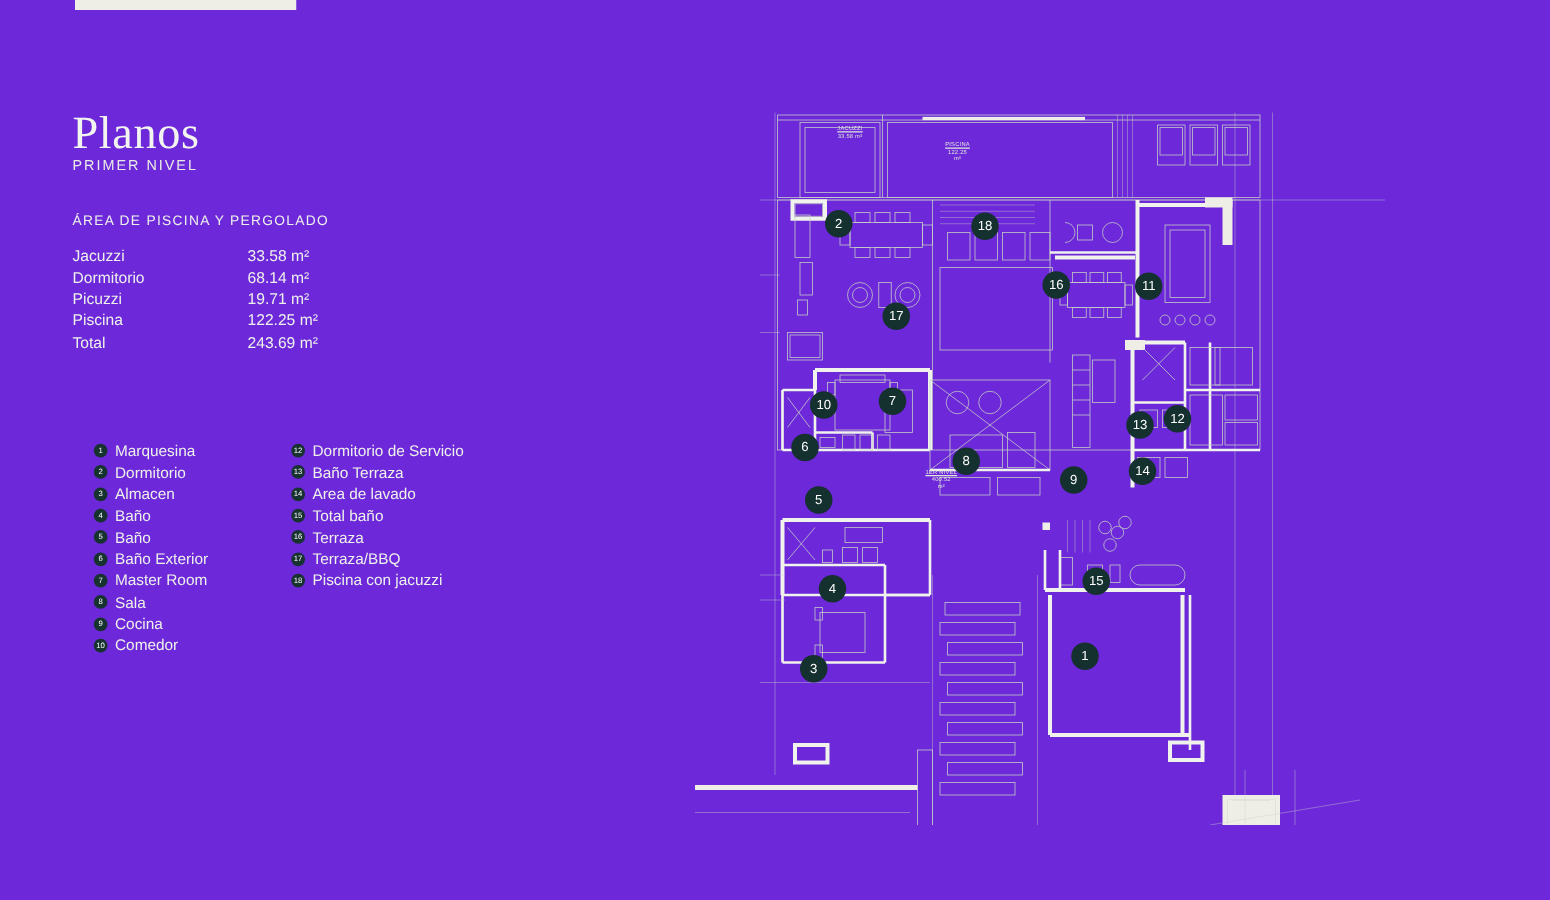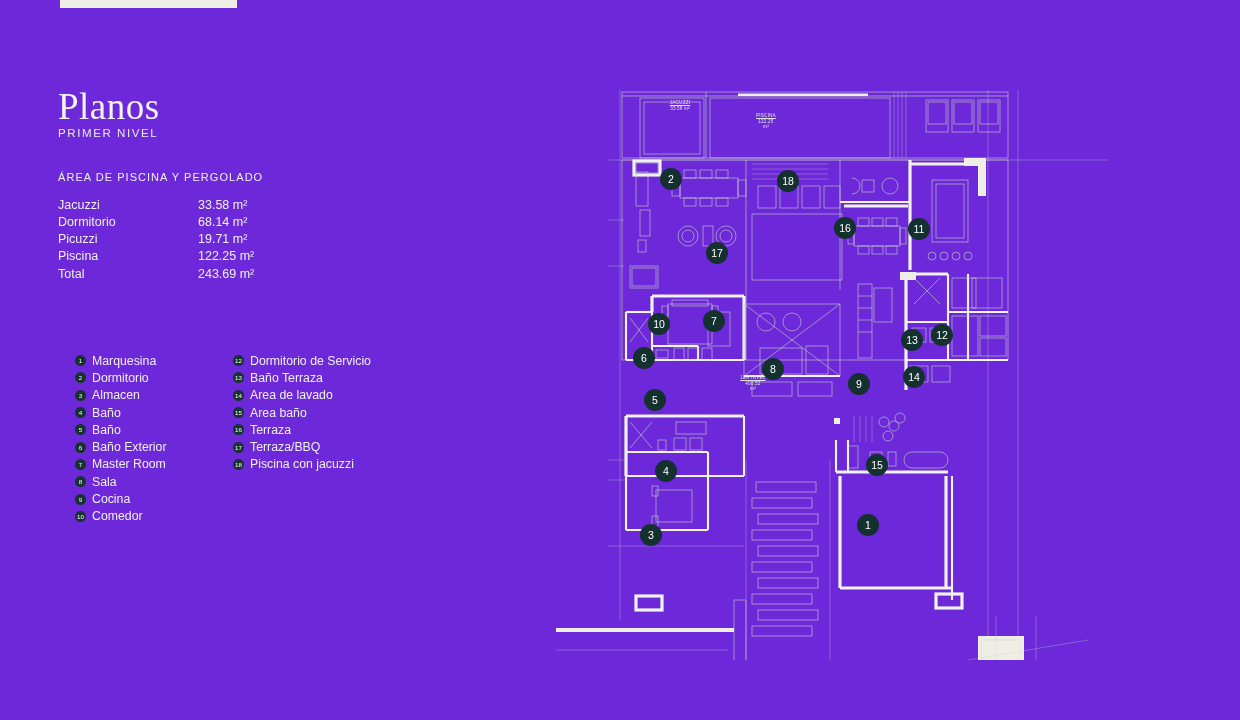--- a/index.html
+++ b/index.html
@@ -208,21 +208,21 @@
         <div class="legend-item">
           <span class="lg-badge">13</span>
           <span>Baño Terraza</span>
         </div>
         <div class="legend-item">
           <span class="lg-badge">14</span>
           <span>Area de lavado</span>
         </div>
         <div class="legend-item">
           <span class="lg-badge">15</span>
-          <span>Area baño</span>
+          <span>Total baño</span>
         </div>
         <div class="legend-item">
           <span class="lg-badge">16</span>
           <span>Terraza</span>
         </div>
         <div class="legend-item">
           <span class="lg-badge">17</span>
           <span>Terraza/BBQ</span>
         </div>
         <div class="legend-item">

